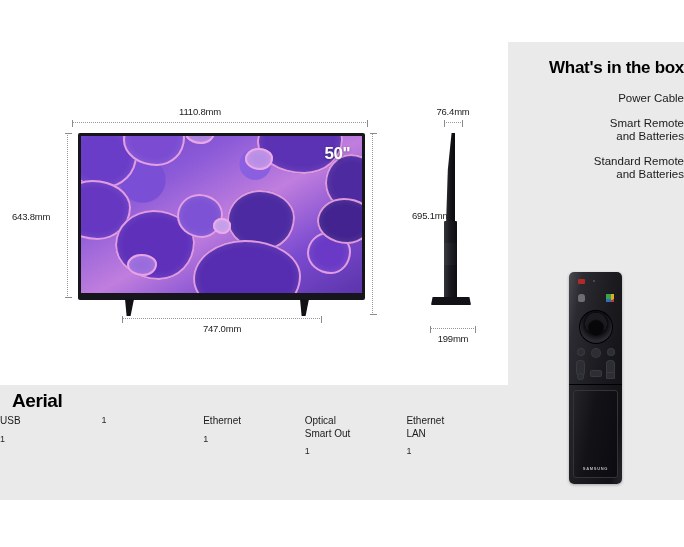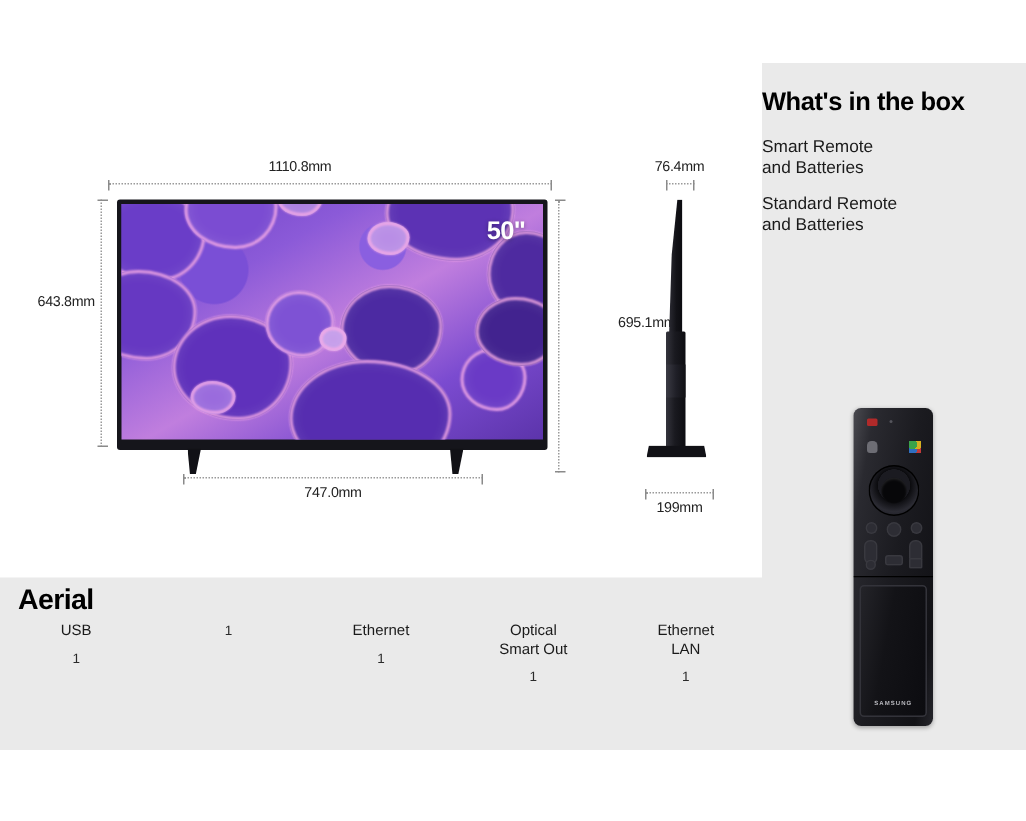--- a/index.html
+++ b/index.html
@@ -40,21 +40,21 @@
     width: 508px;
     height: 115px;
   }
 
   
   #box-section {
     position: absolute;
     left: 508px;
     top: 58px;
     width: 176px;
-    text-align: left;
+    text-align: right;
   }
   #box-title {
     font-size: 17px;
     font-weight: 700;
     color: #000;
     letter-spacing: -0.3px;
     margin-bottom: 14px;
   }
   .box-item {
     font-size: 11.5px;
@@ -216,21 +216,20 @@
   }
   #ports-grid {
     position: absolute;
     left: 0px;
     top: 415px;
     width: 508px;
     display: flex;
   }
   .port-col {
     flex: 1;
-    text-align: center;
   }
   .port-name {
     font-size: 10px;
     line-height: 12.5px;
     color: #1a1a1a;
     white-space: pre-line;
     margin-bottom: 6px;
   }
   .port-val {
     font-size: 9px;
@@ -339,21 +338,21 @@
 
   <div class="gray-panel" id="panel-right"></div>
   <div class="gray-panel" id="panel-bottom"></div>
 
   <div class="dim-label" style="left:200px; top:106px; transform:translateX(-50%);">1110.8mm</div>
   <div class="dim-line-h" style="left:72px; top:122px; width:296px;">
     <div class="tick-v" style="left:0;"></div>
     <div class="tick-v" style="left:295px;"></div>
   </div>
 
-  <div class="dim-label" style="left:12px; top:196px;margin-left:13px;">643.8mm</div>
+  <div class="dim-label" style="left:12px; top:211px;">643.8mm</div>
   <div class="dim-line-v" style="left:67px; top:133px; height:165px;">
     <div class="tick-h" style="top:0;"></div>
     <div class="tick-h" style="top:164px;"></div>
   </div>
 
   <div class="dim-label" style="left:373px; top:210px;margin-left:39px;">695.1mm</div>
   <div class="dim-line-v" style="left:372px; top:133px; height:182px;">
     <div class="tick-h" style="top:0;"></div>
     <div class="tick-h" style="top:181px;"></div>
   </div>
@@ -403,20 +402,21 @@
   </div>
 
   <div class="dim-line-h" style="left:430px; top:328px; width:46px;">
     <div class="tick-v" style="left:0;"></div>
     <div class="tick-v" style="left:45px;"></div>
   </div>
   <div class="dim-label" style="left:453px; top:333px; transform:translateX(-50%);">199mm</div>
 
   <div id="box-section">
     <div id="box-title">What's in the box</div>
+    <div class="box-item">Power Cable</div>
     <div class="box-item">Smart Remote
 and Batteries</div>
     <div class="box-item">Standard Remote
 and Batteries</div>
   </div>
 
   <div id="ports-title">Aerial</div>
   <div id="ports-grid">
     <div class="port-col">
       <div class="port-name">USB</div>

